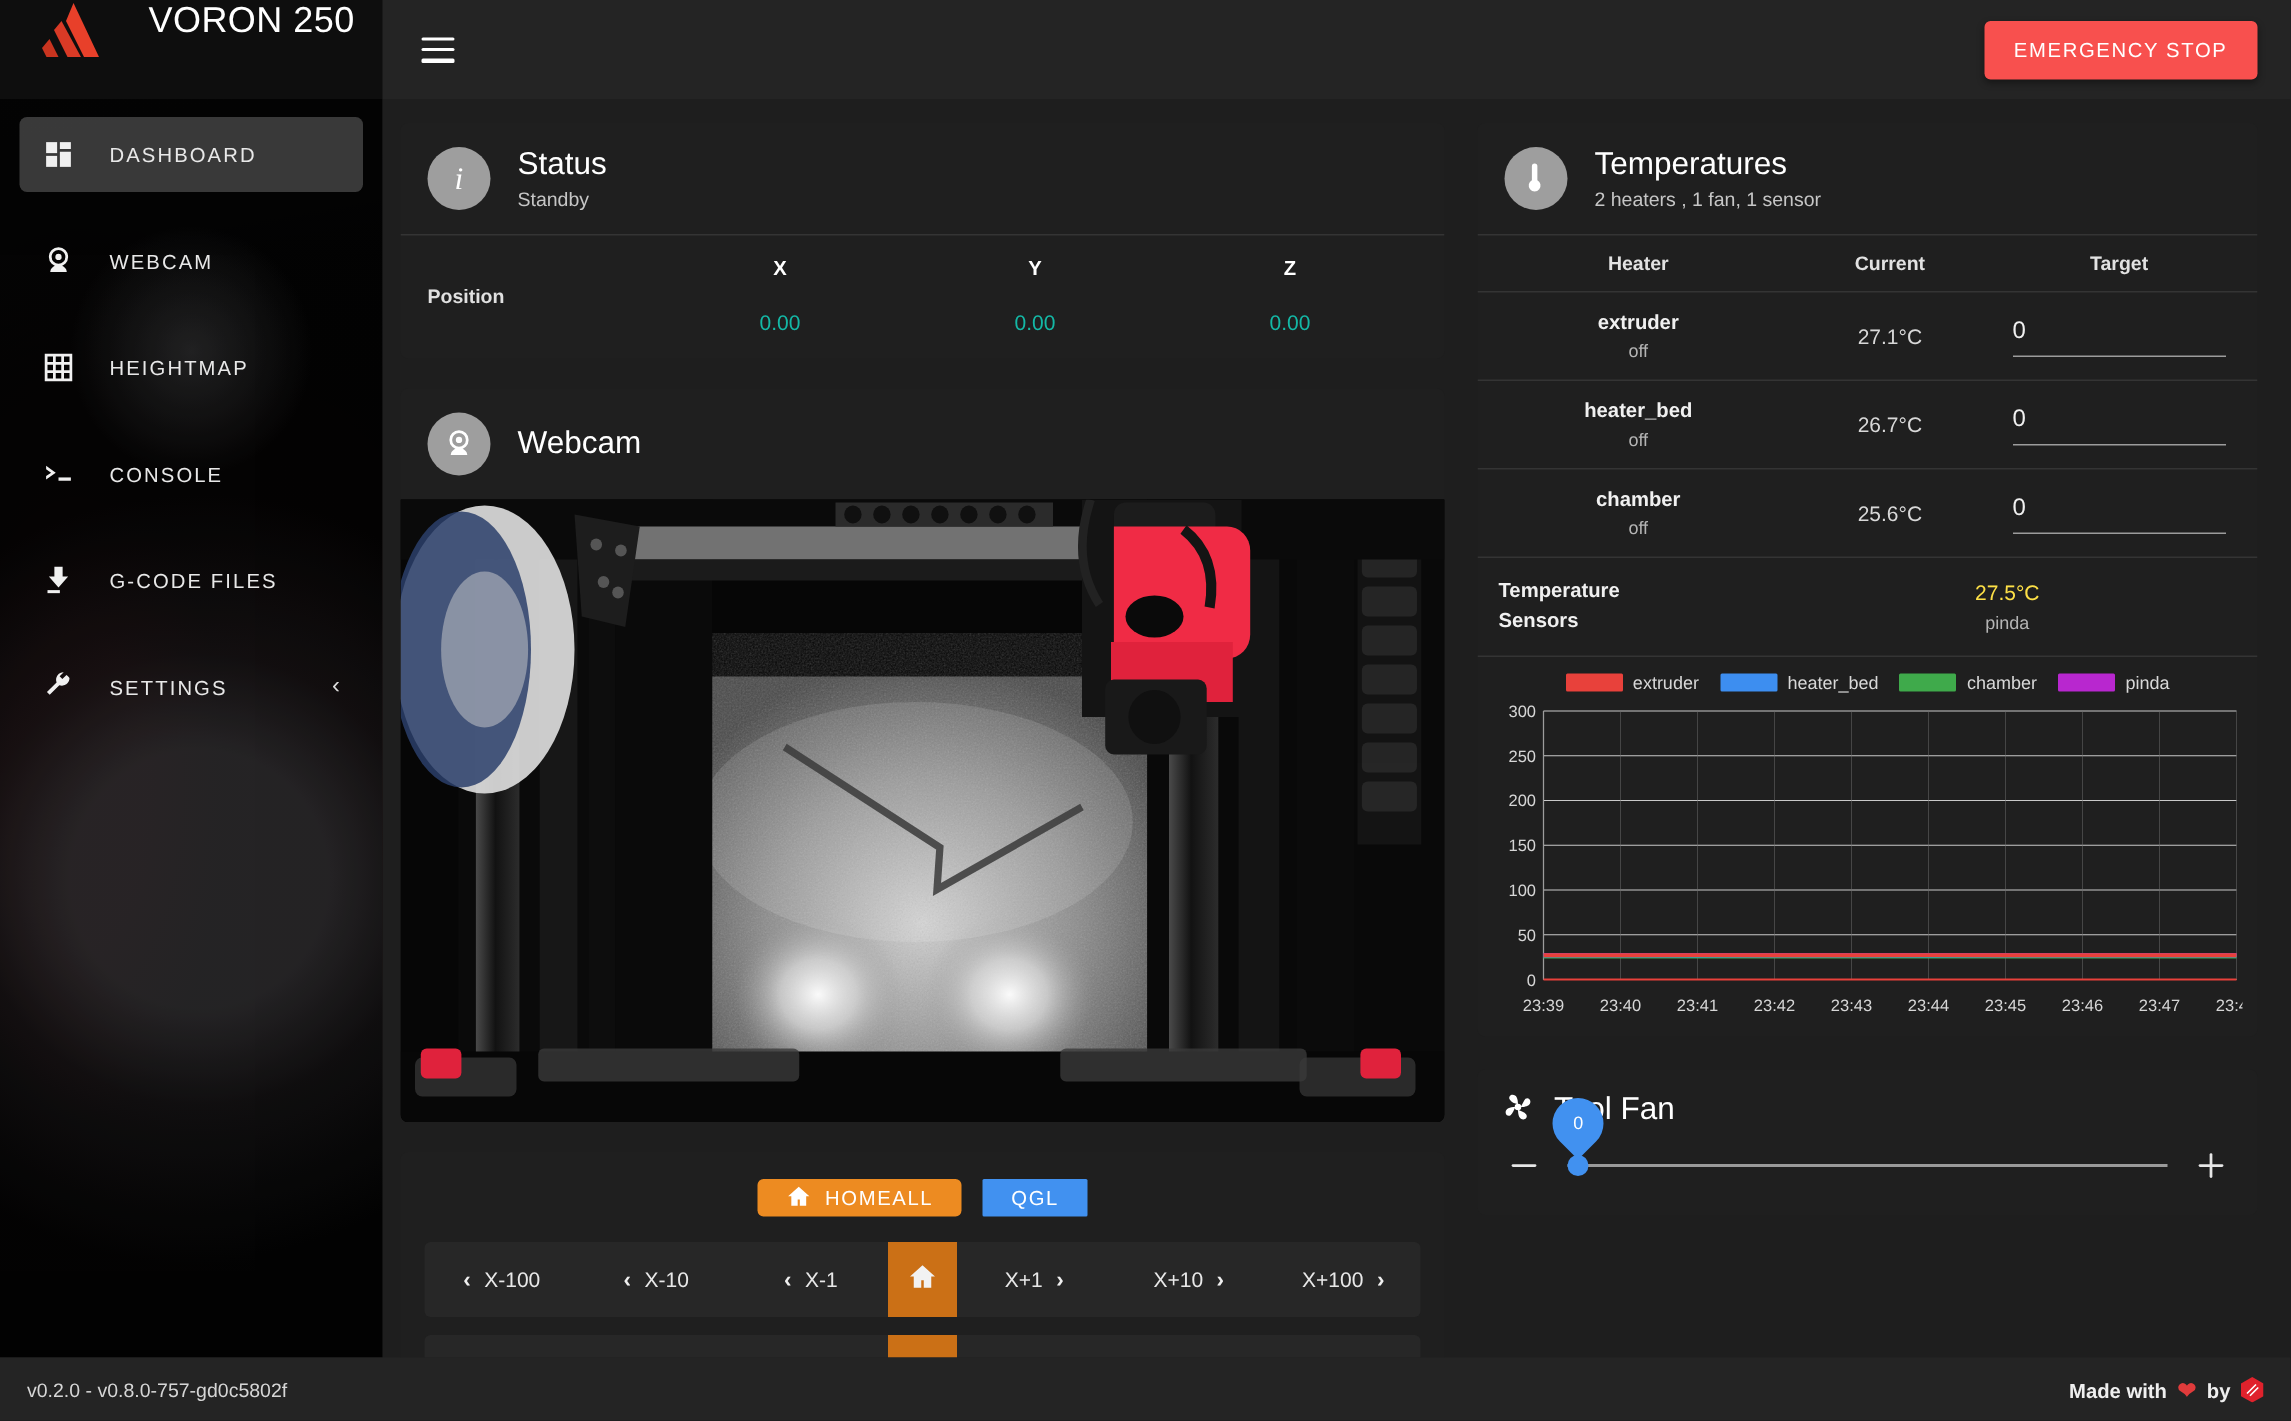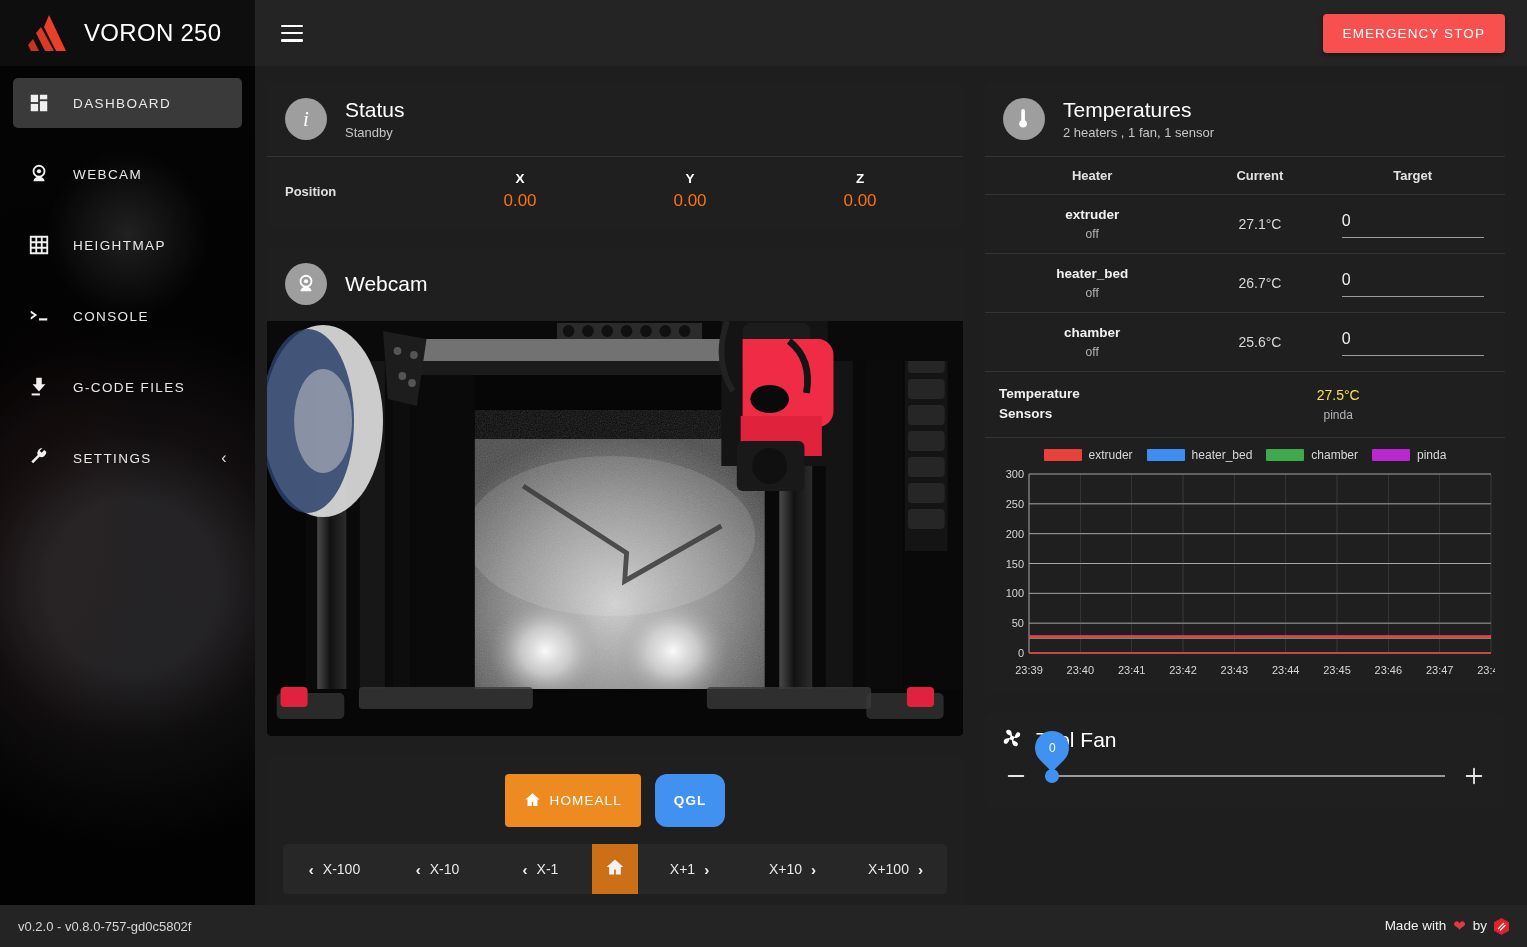--- a/index.html
+++ b/index.html
@@ -9,21 +9,21 @@
     font-family: "Liberation Sans", sans-serif;
     overflow: hidden;
   }
   .app { position: relative; width: 1527px; height: 947px; display: flex; flex-direction: column; }
 
   
   .topbar { height: 66px; display: flex; flex: 0 0 66px; background: #242424; }
   .brand {
     width: 255px; flex: 0 0 255px; height: 66px;
     background: #0e0e0e;
-    display: flex; align-items: center; gap: 12px; padding-left: 26px;
+    display: flex; gap: 27px; padding-left: 26px;
     position: relative; overflow: hidden; z-index: 3;
   }
   .brand-logo { width: 46px; height: 40px; position: relative; flex: 0 0 46px; }
   .brand-title { font-size: 24px; color: #fff; letter-spacing: .3px; font-weight: 400; }
   .topbar-rest {
     flex: 1; display: flex; align-items: center;
     padding: 0 22px 0 26px; background: #242424;
   }
   .hamburger { width: 22px; height: 17px; display: flex; flex-direction: column; justify-content: space-between; cursor: pointer; }
   .hamburger i { display: block; height: 2.5px; background: #fff; border-radius: 1px; }
@@ -88,38 +88,38 @@
   .head-title { font-size: 21px; color: #fff; font-weight: 400; line-height: 1.18; }
   .head-sub { font-size: 13px; color: #c6c6c6; margin-top: 2px; }
 
   .divider { height: 1px; background: #343434; }
 
   
   .pos-row { display: flex; align-items: center; padding: 14px 18px 16px; }
   .pos-label { width: 150px; flex: 0 0 150px; font-size: 13px; color: #e0e0e0; font-weight: bold; }
   .pos-cell { flex: 1; text-align: center; }
   .pos-axis { font-size: 13.5px; color: #fff; font-weight: bold; }
-  .pos-val { font-size: 17px; color: #f97316; margin-top: 5px; }
+  .pos-val { font-size: 14px; color: #14b8a6; margin-top: 21px; }
 
   
   .cam-wrap { position: relative; width: 100%; height: 415px; background: #000; overflow: hidden; }
   .cam-wrap svg { display: block; width: 100%; height: 100%; }
 
   
   .move-card { background: #1f1f1f; border-radius: 5px; padding: 18px 16px 0; overflow: hidden; }
   .move-top { display: flex; justify-content: center; gap: 14px; margin-bottom: 17px; }
   .btn-home {
     background: #ed8b21; color: #fff; border: none; border-radius: 4px;
     padding: 0 19px; font-size: 13.5px; letter-spacing: 1.1px; font-weight: 500;
     display: flex; align-items: center; gap: 9px; cursor: pointer; font-family: inherit;
   }
   .btn-home svg { width: 17px; height: 17px; fill: #fff; }
   .btn-qgl {
-    background: #4191f0; color: #fff; border: none; border-radius: 12px;
-    padding: 19px 19px; font-size: 13.5px; letter-spacing: 1.1px; font-weight: 700;
+    background: #4191f0; color: #fff; border: none; border-radius: 1px;
+    padding: 5px 19px; font-size: 13.5px; letter-spacing: 1.1px; font-weight: 400;
     cursor: pointer; font-family: inherit;
   }
   .axis-row {
     display: flex; align-items: stretch; background: #272727;
     border-radius: 4px; overflow: hidden; margin-bottom: 12px; height: 50px;
   }
   .axis-btn {
     flex: 1; display: flex; align-items: center; justify-content: center; gap: 9px;
     color: #e8e8e8; font-size: 14px; cursor: pointer; user-select: none;
   }
@@ -178,21 +178,21 @@
   }
   .slider-bubble span { transform: rotate(45deg); font-size: 12px; color: #fff; }
 
   
   .footer {
     height: 42px; flex: 0 0 42px; background: #242424;
     display: flex; align-items: center; padding: 0 18px;
     position: relative; z-index: 5;
   }
   .footer-left { font-size: 13px; color: #d6d6d6; }
-  .footer-right { margin-left: auto; display: flex; align-items: flex-start; gap: 7px; font-size: 13.5px; color: #efefef; }
+  .footer-right { margin-left: auto; display: flex; align-items: flex-end; gap: 7px; font-size: 13.5px; color: #efefef; font-weight: bold; }
   .heart { color: #e03b3b; font-size: 15px; line-height: 1; }
   .hexlogo { width: 15px; height: 17px; display: block; }
 </style>
 </head>
 <body>
 
 <div class="app">
 
   <div class="topbar">
     <div class="brand">

